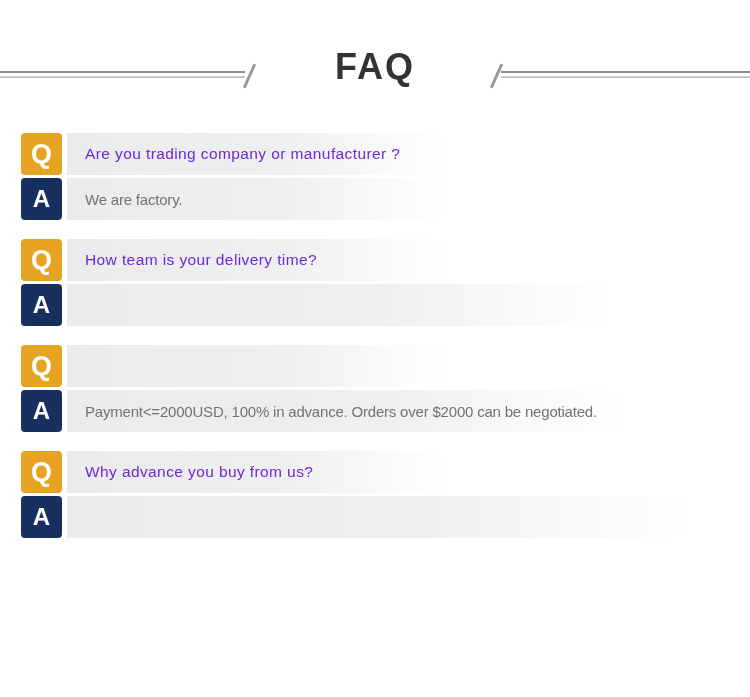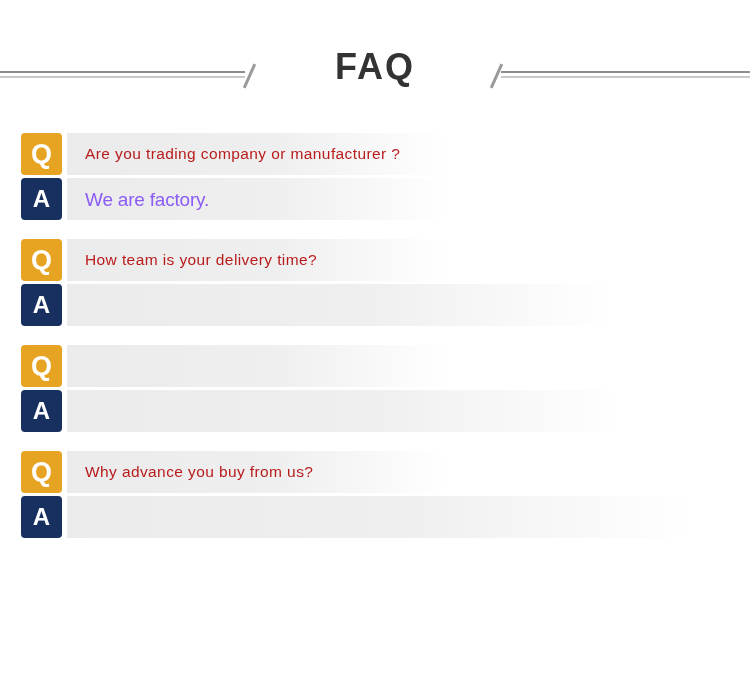--- a/index.html
+++ b/index.html
@@ -40,25 +40,25 @@
   .row-bg {
     position:absolute; left:67px; top:0; bottom:0;
     background:linear-gradient(90deg,#ebebeb 0%,#efefef 55%,rgba(243,243,243,0) 100%);
   }
   .bgw-s  { width:380px; }
   .bgw-m  { width:545px; }
   .bgw-m2 { width:556px; }
   .bgw-l  { width:622px; }
   .q-text {
     position:relative; margin:0 0 0 85px; line-height:42px;
-    font-size:15.5px; color:#b91c1c; letter-spacing:0.4px;
+    font-size:15.5px; color:#6d28d9; letter-spacing:0.4px;
   }
   .a-text {
     position:relative; margin:0 0 0 85px; padding:9px 0;
-    line-height:23px; font-size:19px; color:#8b5cf6;
+    line-height:23px; font-size:15px; color:#737373;
     letter-spacing:-0.2px; white-space:pre-line;
   }
 </style>
 </head>
 <body>
 
 <div class="canvas">
 
   <h1 class="page-title">FAQ</h1>
   <div class="rule rule-left">
@@ -96,20 +96,21 @@
     </section>
 
     <section class="qa-block">
       <div class="q-row">
         <div class="row-bg bgw-s"></div>
         <span class="badge badge-q">Q</span>
       </div>
       <div class="a-row">
         <div class="row-bg bgw-m2"></div>
         <span class="badge badge-a">A</span>
+        <p class="a-text">Payment&lt;=2000USD, 100% in advance. Orders over $2000 can be negotiated.</p>
       </div>
     </section>
 
     <section class="qa-block">
       <div class="q-row">
         <div class="row-bg bgw-s"></div>
         <span class="badge badge-q">Q</span>
         <p class="q-text">Why advance you buy from us?</p>
       </div>
       <div class="a-row">

